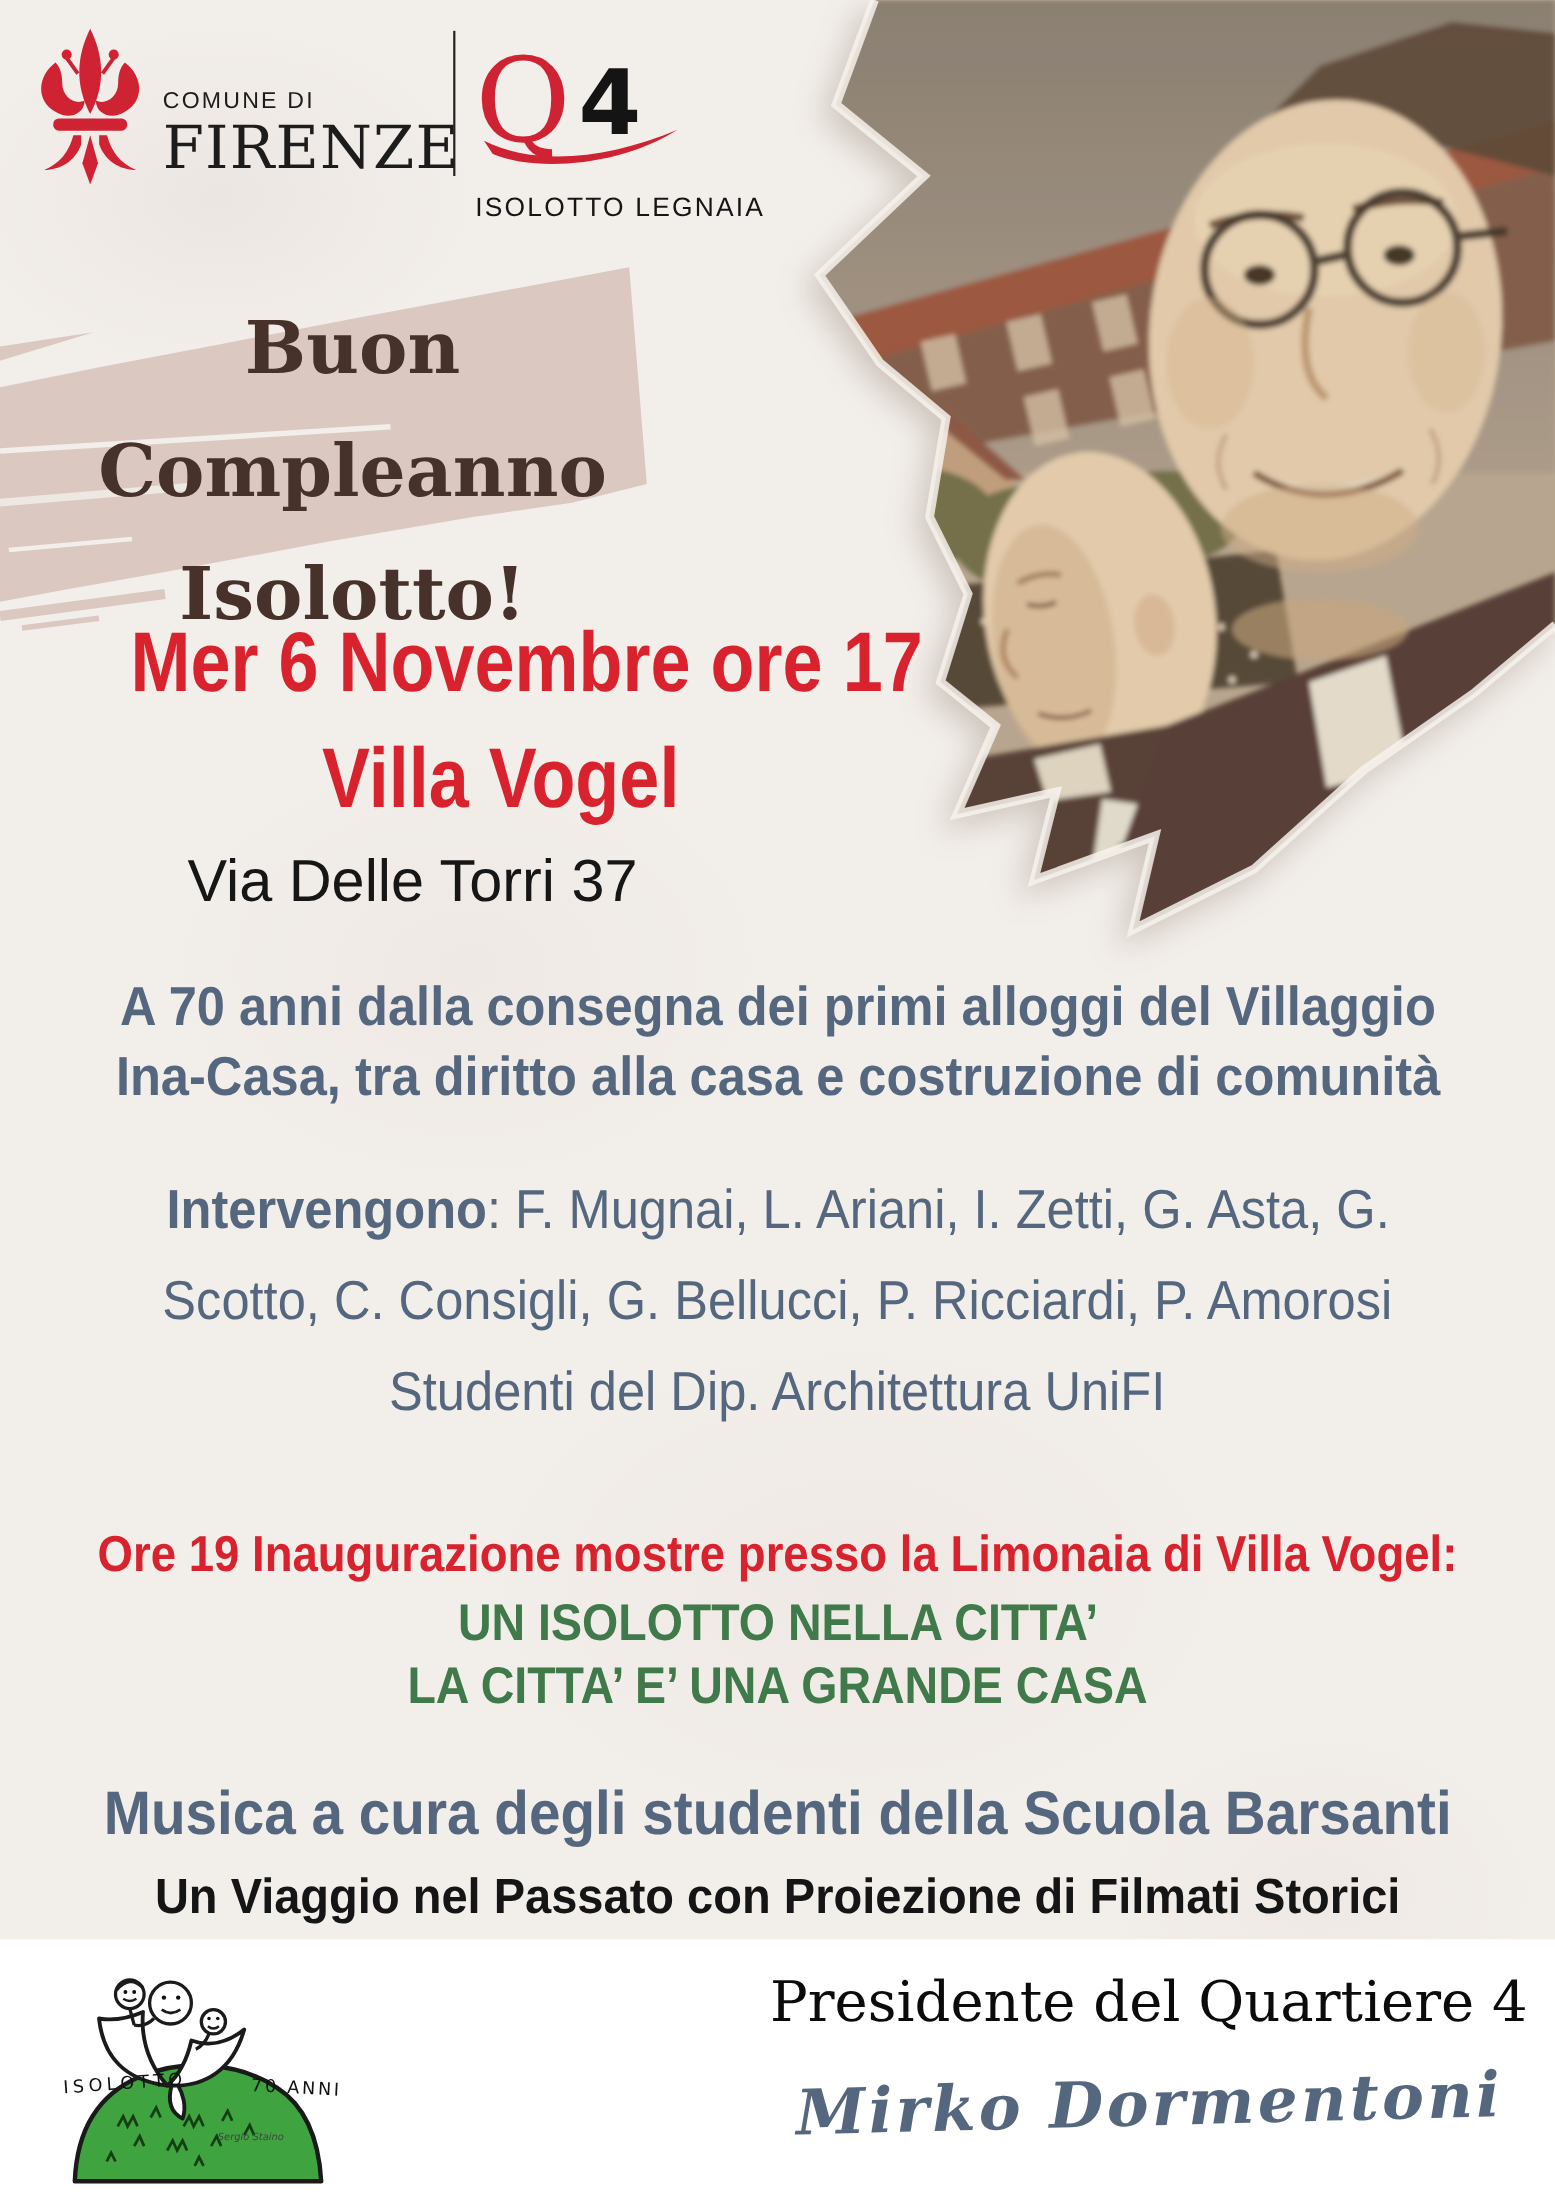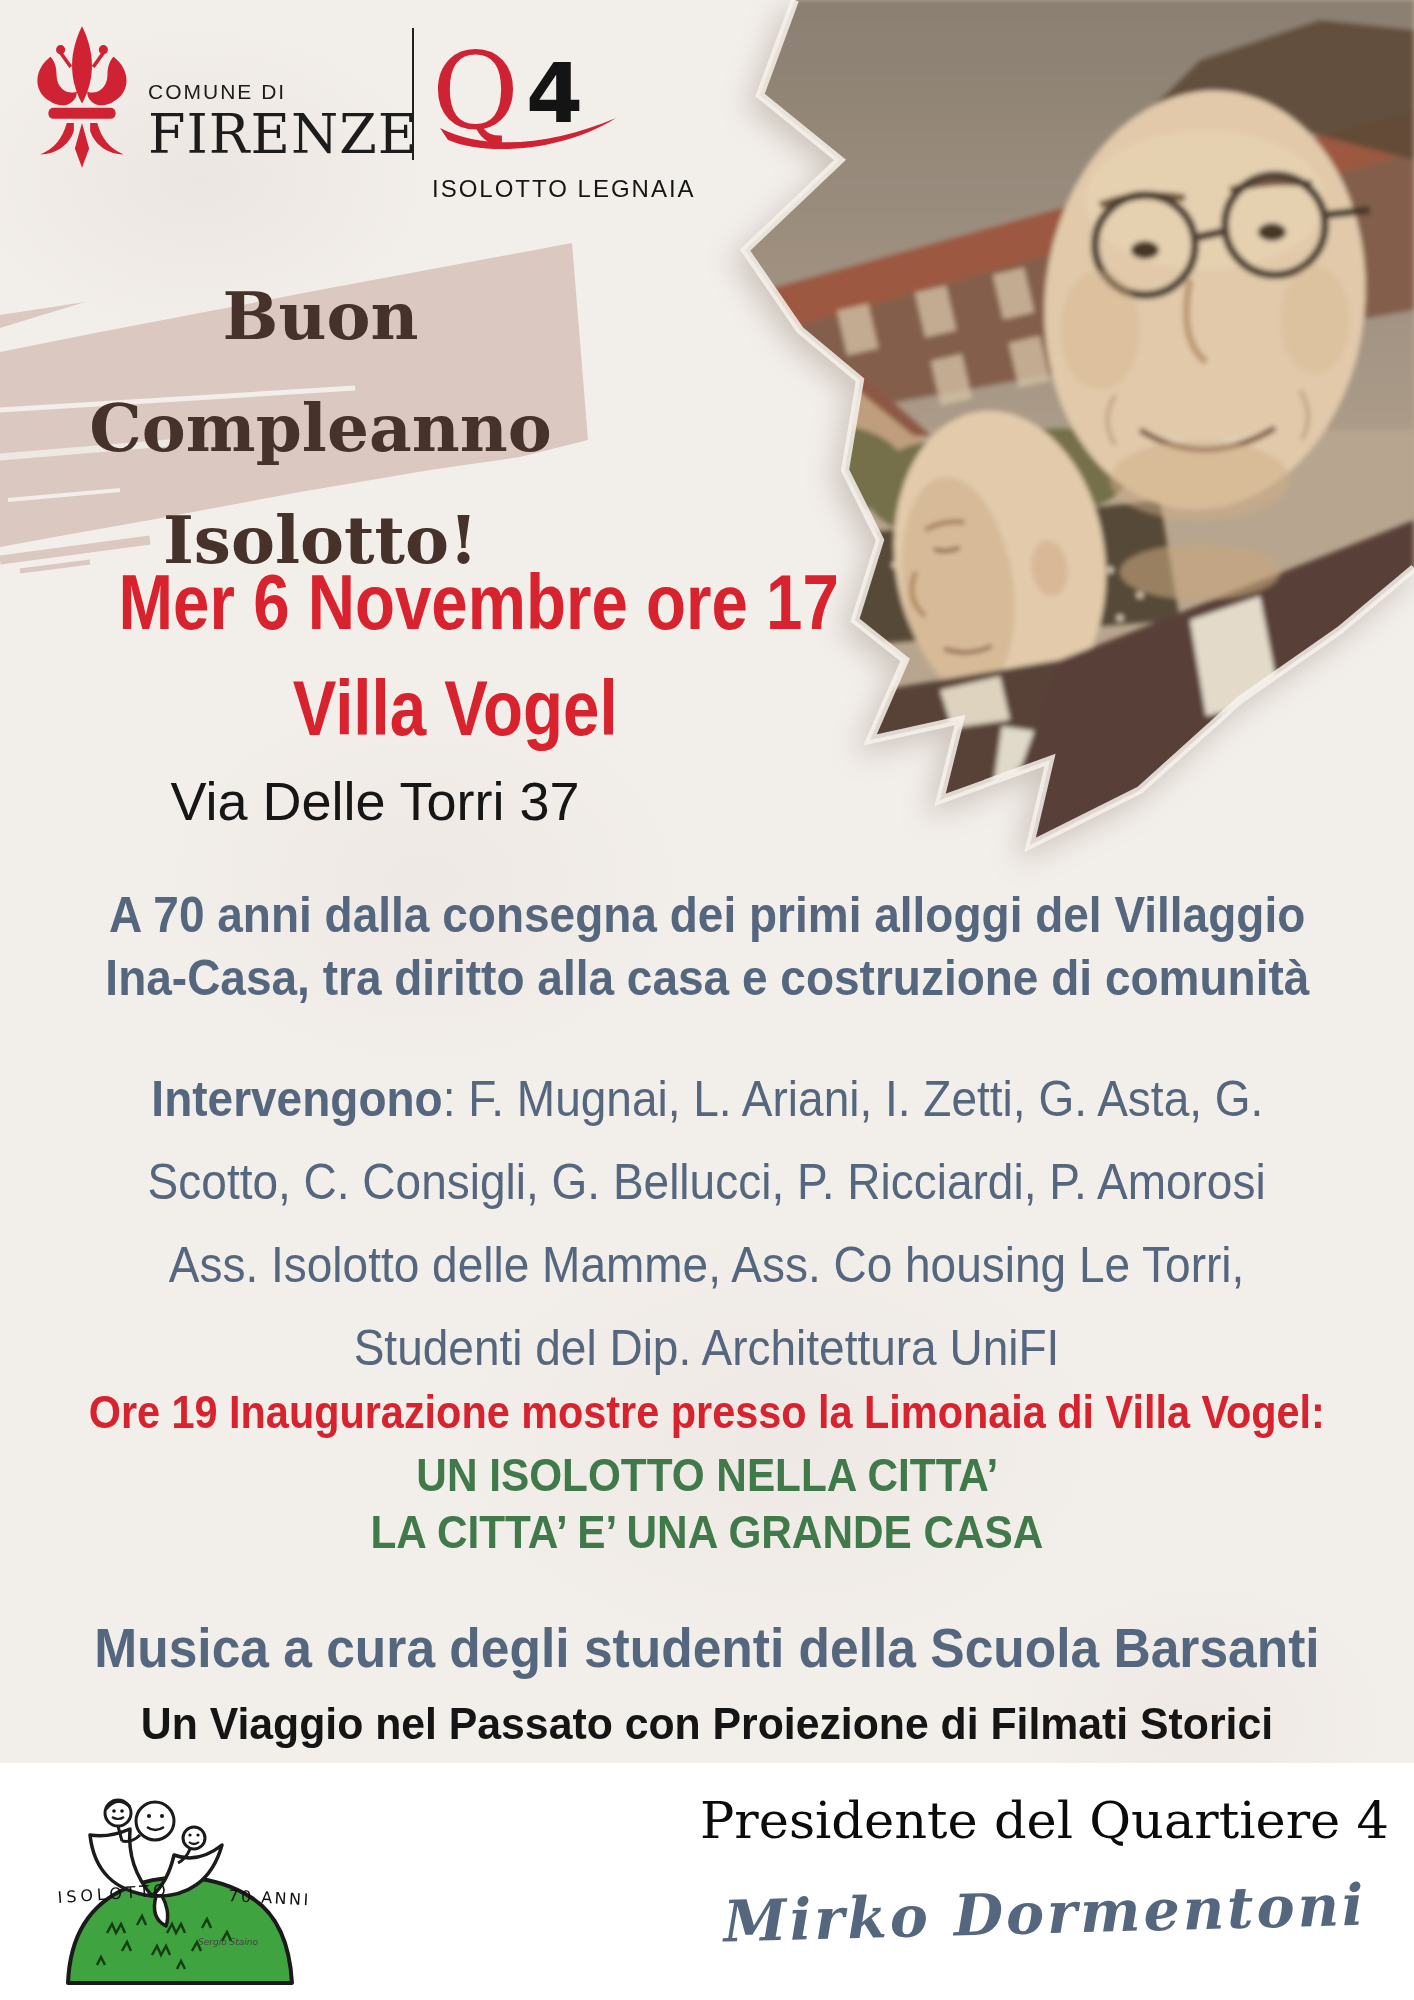--- a/index.html
+++ b/index.html
@@ -236,21 +236,20 @@
   <div class="abs address">Via Delle Torri 37</div>
 
   <div class="abs intro">
     <div><span class="cx92">A 70 anni dalla consegna dei primi alloggi del Villaggio</span></div>
     <div><span class="cx92">Ina-Casa, tra diritto alla casa e costruzione di comunità</span></div>
   </div>
 
   <div class="abs speakers">
     <div><span class="cx92"><b>Intervengono</b><span>: F. Mugnai, L. Ariani, I. Zetti, G. Asta, G.</span></span></div>
     <div><span class="cx92">Scotto, C. Consigli, G. Bellucci, P. Ricciardi, P. Amorosi</span></div>
-    <div><span class="cx92">Ass. Isolotto delle Mamme, Ass. Co housing Le Torri,</span></div>
     <div><span class="cx92">Studenti del Dip. Architettura UniFI</span></div>
   </div>
 
   <div class="abs mostre-red">
     <span class="cx90">Ore 19 Inaugurazione mostre presso la Limonaia di Villa Vogel:</span>
   </div>
   <div class="abs mostre-green mg1">
     <span class="cx90">UN ISOLOTTO NELLA CITTA’</span>
   </div>
   <div class="abs mostre-green mg2">

